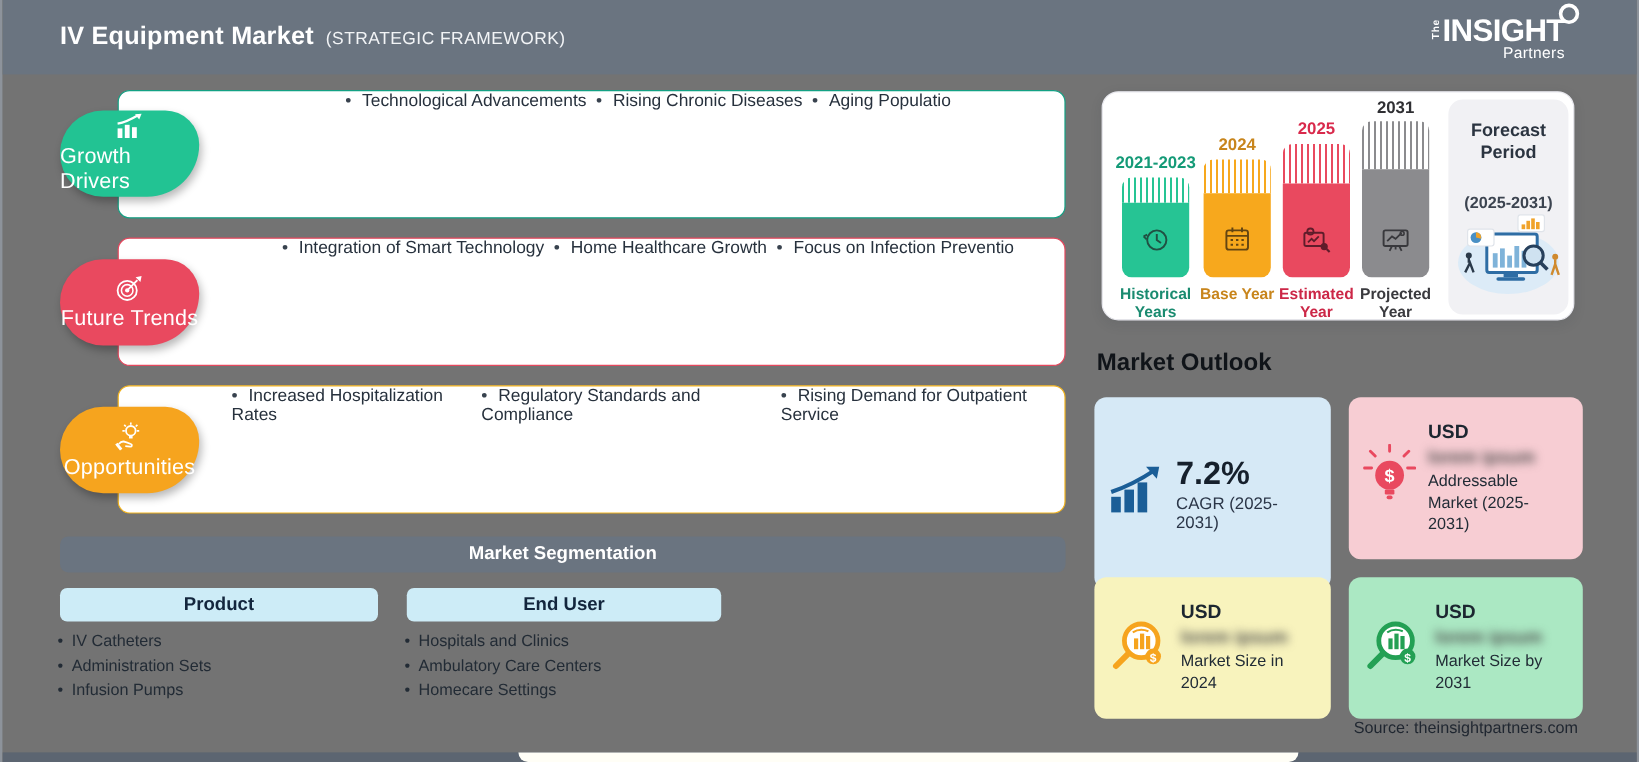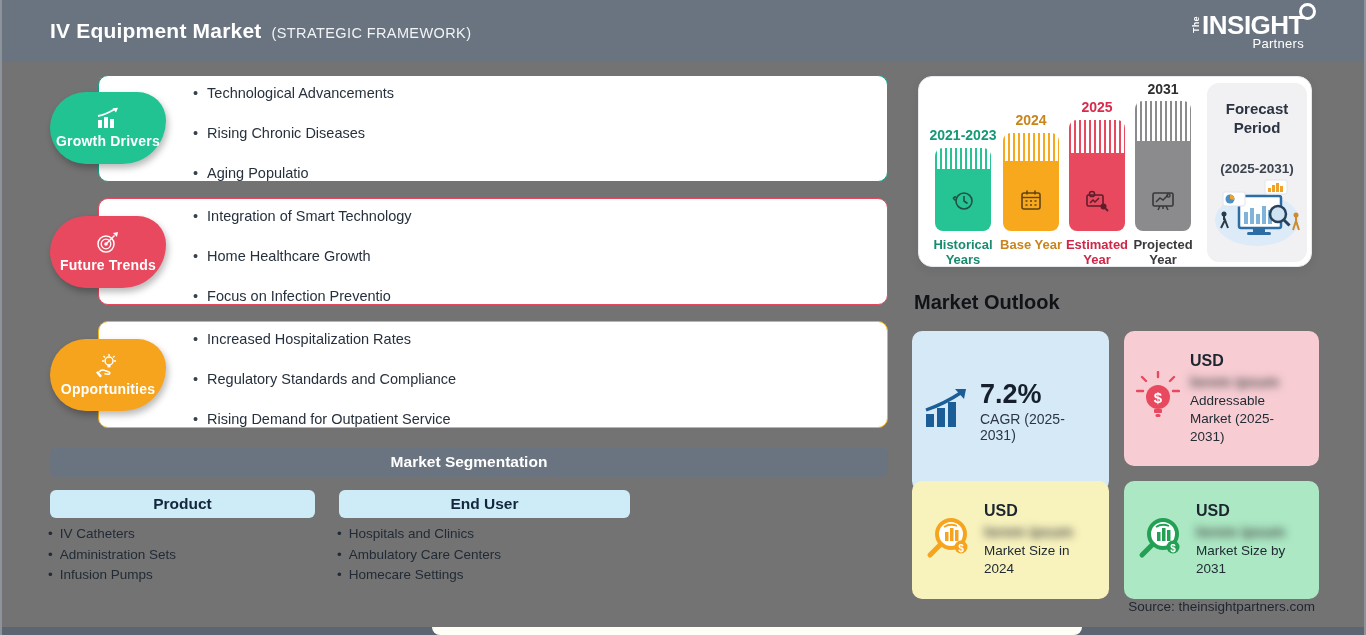--- a/index.html
+++ b/index.html
@@ -18,45 +18,45 @@
   .logo-top { position:relative; display:flex; align-items:center; }
   .logo-the { writing-mode:vertical-rl; transform:rotate(180deg); font-size:8.5px; font-weight:700;
               letter-spacing:.5px; margin-right:2px; line-height:1; }
   .logo-name { font-size:26px; font-weight:800; letter-spacing:-.5px; line-height:1; }
   .logo-lens { position:absolute; width:17px; height:17px; border:3px solid #ffffff; border-radius:50%;
                right:-12px; top:-9px; background:transparent; }
   .logo-partners { font-size:13px; font-weight:400; margin-top:-2px; letter-spacing:.3px; }
 
   
   .fw-box { position:absolute; left:96px; width:790px; height:107px; border-radius:10px; background:#fff; }
-  .fw-box ul { list-style:none; height:100%; display:flex; flex-direction:column; justify-content:flex-end;
-               gap:24px; padding-left:94px; }
+  .fw-box ul { list-style:none; height:100%; display:flex; flex-direction:row; justify-content:center;
+               gap:8px; padding-left:94px; }
   .fw-box li { font-size:14.5px; color:#27313d; }
   .fw-box li::before { content:"•"; margin-right:9px; color:#38424e; }
   .box-drivers { top:75px;  border:1.6px solid #13a184; }
   .box-trends  { top:198px; border:1.6px solid #e5485e; }
   .box-opps    { top:321px; border:1.6px solid #f2b31e; }
 
   .fw-badge { position:absolute; left:48px; width:116px; height:72px; border-radius:38px 30px 46px 38px;
               display:flex; flex-direction:column; align-items:center; justify-content:center; gap:2px;
               box-shadow:2px 4px 7px rgba(0,0,0,.28); z-index:2; }
   .badge-drivers { top:92px;  background:#22c393; }
   .badge-trends  { top:216px; background:#e9495f; }
   .badge-opps    { top:339px; background:#f6a41e; }
-  .badge-label { color:#ffffff; font-size:14px; font-weight:700; letter-spacing:.2px;text-align:center; }
+  .badge-label { color:#ffffff; font-size:18px; font-weight:400; letter-spacing:.2px; }
   .badge-icon svg { display:block; }
 
   
   .seg-bar { position:absolute; left:48px; top:447px; width:838px; height:30px; background:#6a7480;
              border-radius:7px; display:flex; align-items:center; justify-content:center;
              color:#fff; font-size:15.5px; font-weight:700; }
   .seg-head { position:absolute; top:490px; height:28px; background:#cdecf7; border-radius:6px;
               display:flex; align-items:center; justify-content:center; font-size:15.5px; font-weight:700; color:#13263d; }
   .seg-head-product { left:48px;  width:265px; }
-  .seg-head-enduser { left:337px; width:291px; }
+  .seg-head-enduser { left:337px; width:262px; }
   .seg-list { position:absolute; top:524px; list-style:none; }
   .seg-list-product { left:46px; }
   .seg-list-enduser { left:335px; }
   .seg-list li { font-size:13.5px; color:#222b35; line-height:20.5px; }
   .seg-list li::before { content:"•"; margin-right:7px; }
 
   
   .timeline-card { position:absolute; left:916px; top:76px; width:394px; height:191px; background:#ffffff;
                    border:1px solid #e8e8ee; border-radius:14px; box-shadow:0 3px 10px rgba(40,50,60,.10); }
   .tl-year { position:absolute; width:90px; text-align:center; font-size:14px; font-weight:700; }

